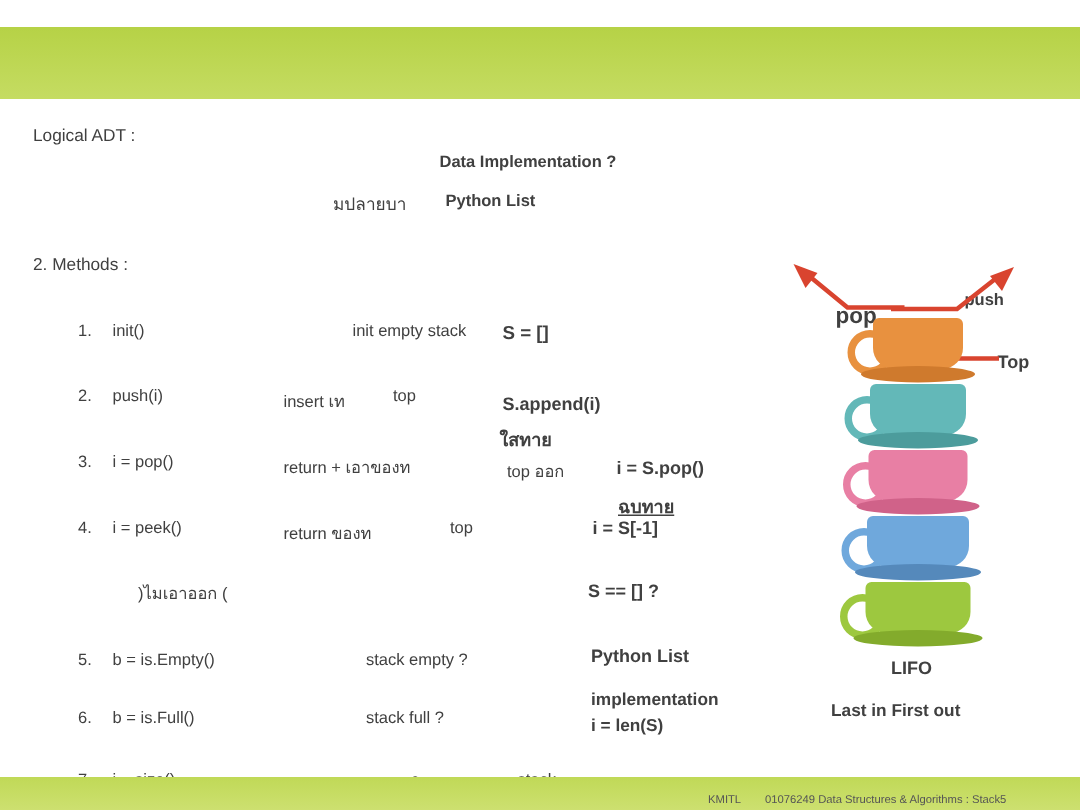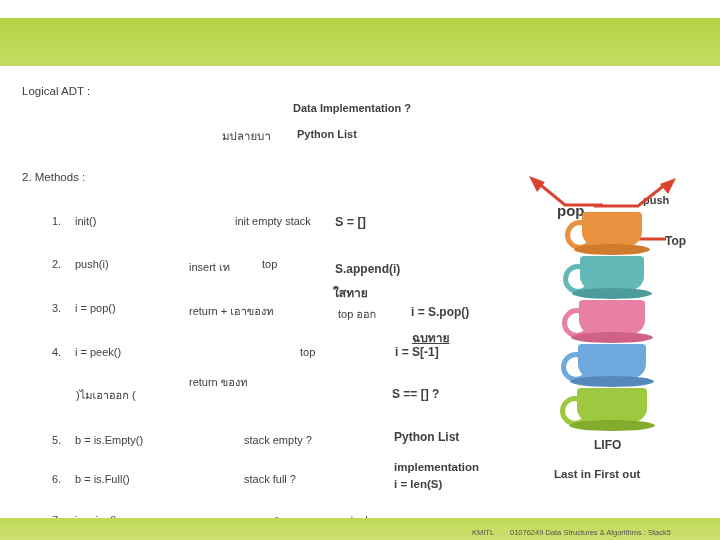--- a/index.html
+++ b/index.html
@@ -67,24 +67,24 @@
   <div class="txt" style="left:189px;top:258px;">insert เท</div>
   <div class="txt" style="left:262px;top:258px;">top</div>
 
   <div class="txt" style="left:52px;top:302px;">3.</div>
   <div class="txt" style="left:75px;top:302px;">i = pop()</div>
   <div class="txt" style="left:189px;top:302px;">return + เอาของท</div>
   <div class="txt" style="left:338px;top:305px;">top  ออก</div>
 
   <div class="txt" style="left:52px;top:346px;">4.</div>
   <div class="txt" style="left:75px;top:346px;">i = peek()</div>
-  <div class="txt" style="left:189px;top:346px;margin-top:27px;">return ของท</div>
+  <div class="txt" style="left:189px;top:346px;">return ของท</div>
   <div class="txt" style="left:300px;top:346px;">top</div>
 
-  <div class="txt" style="left:76px;top:386px;text-align:center;">)ไมเอาออก  (</div>
+  <div class="txt" style="left:92px;top:386px;text-align:center;">)ไมเอาออก  (</div>
 
   <div class="txt" style="left:52px;top:434px;">5.</div>
   <div class="txt" style="left:75px;top:434px;">b = is.Empty()</div>
   <div class="txt" style="left:244px;top:434px;">stack empty ?</div>
 
   <div class="txt" style="left:52px;top:473px;">6.</div>
   <div class="txt" style="left:75px;top:473px;">b = is.Full()</div>
   <div class="txt" style="left:244px;top:473px;">stack full ?</div>
 
   <div class="txt" style="left:52px;top:514px;">7.</div>

